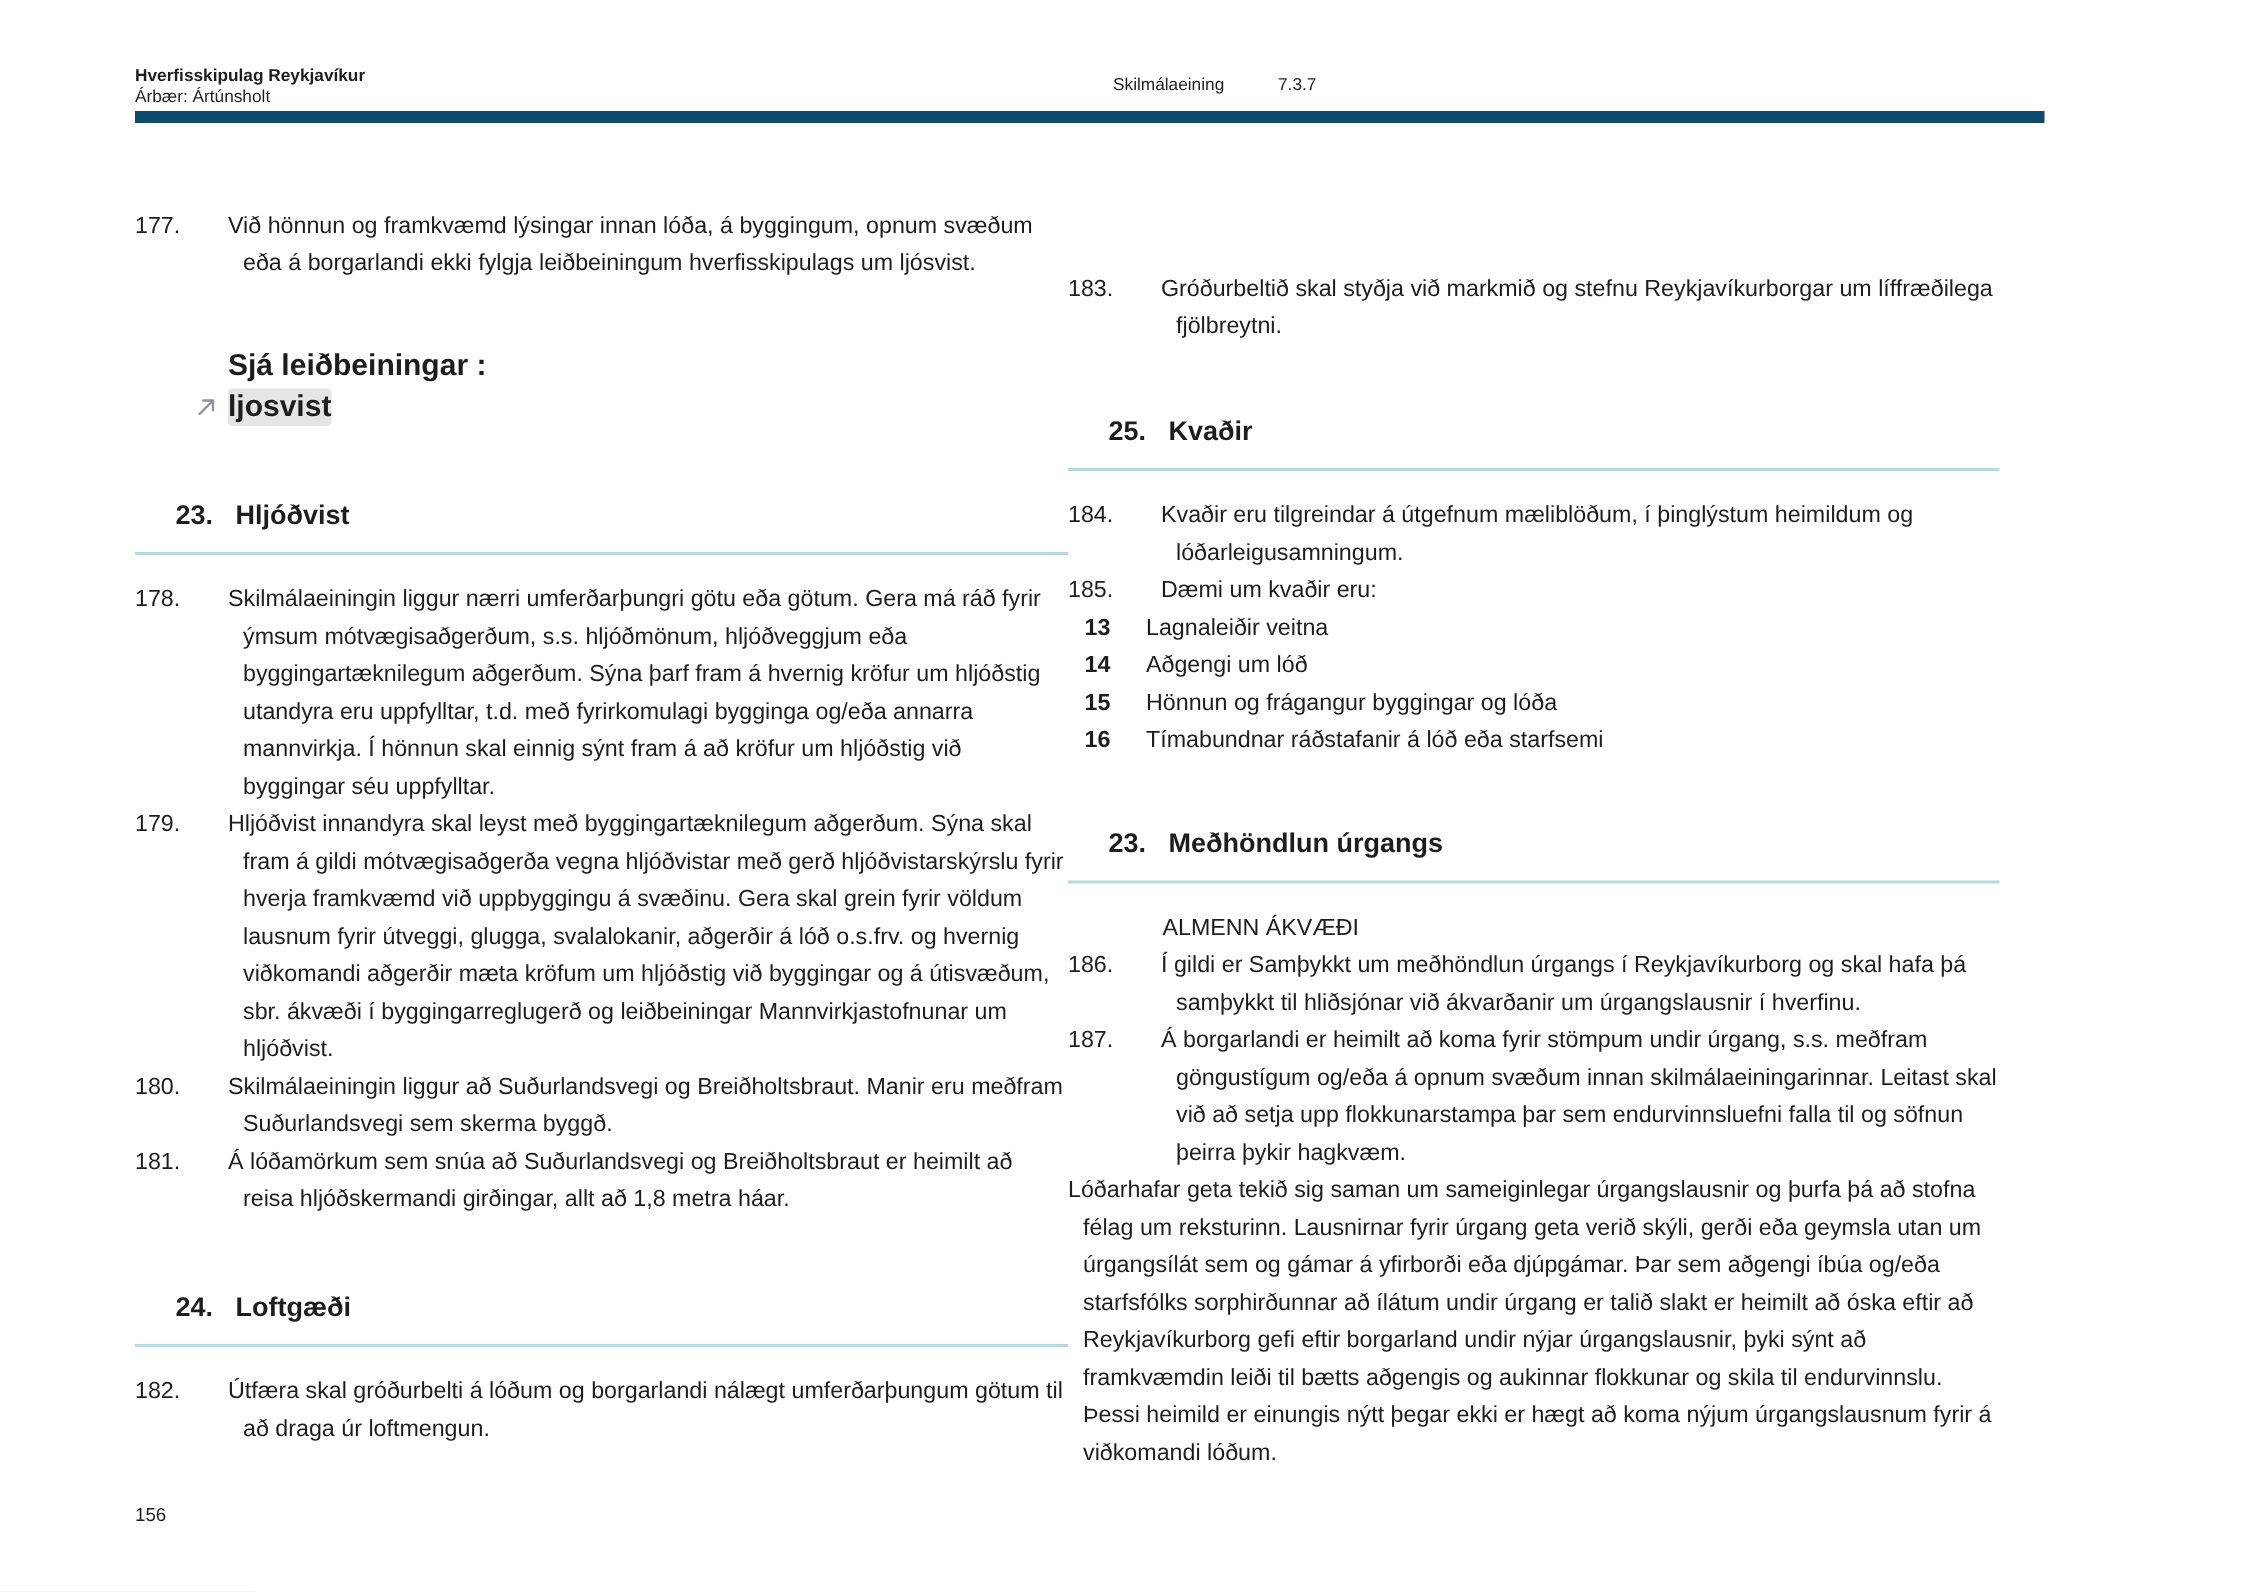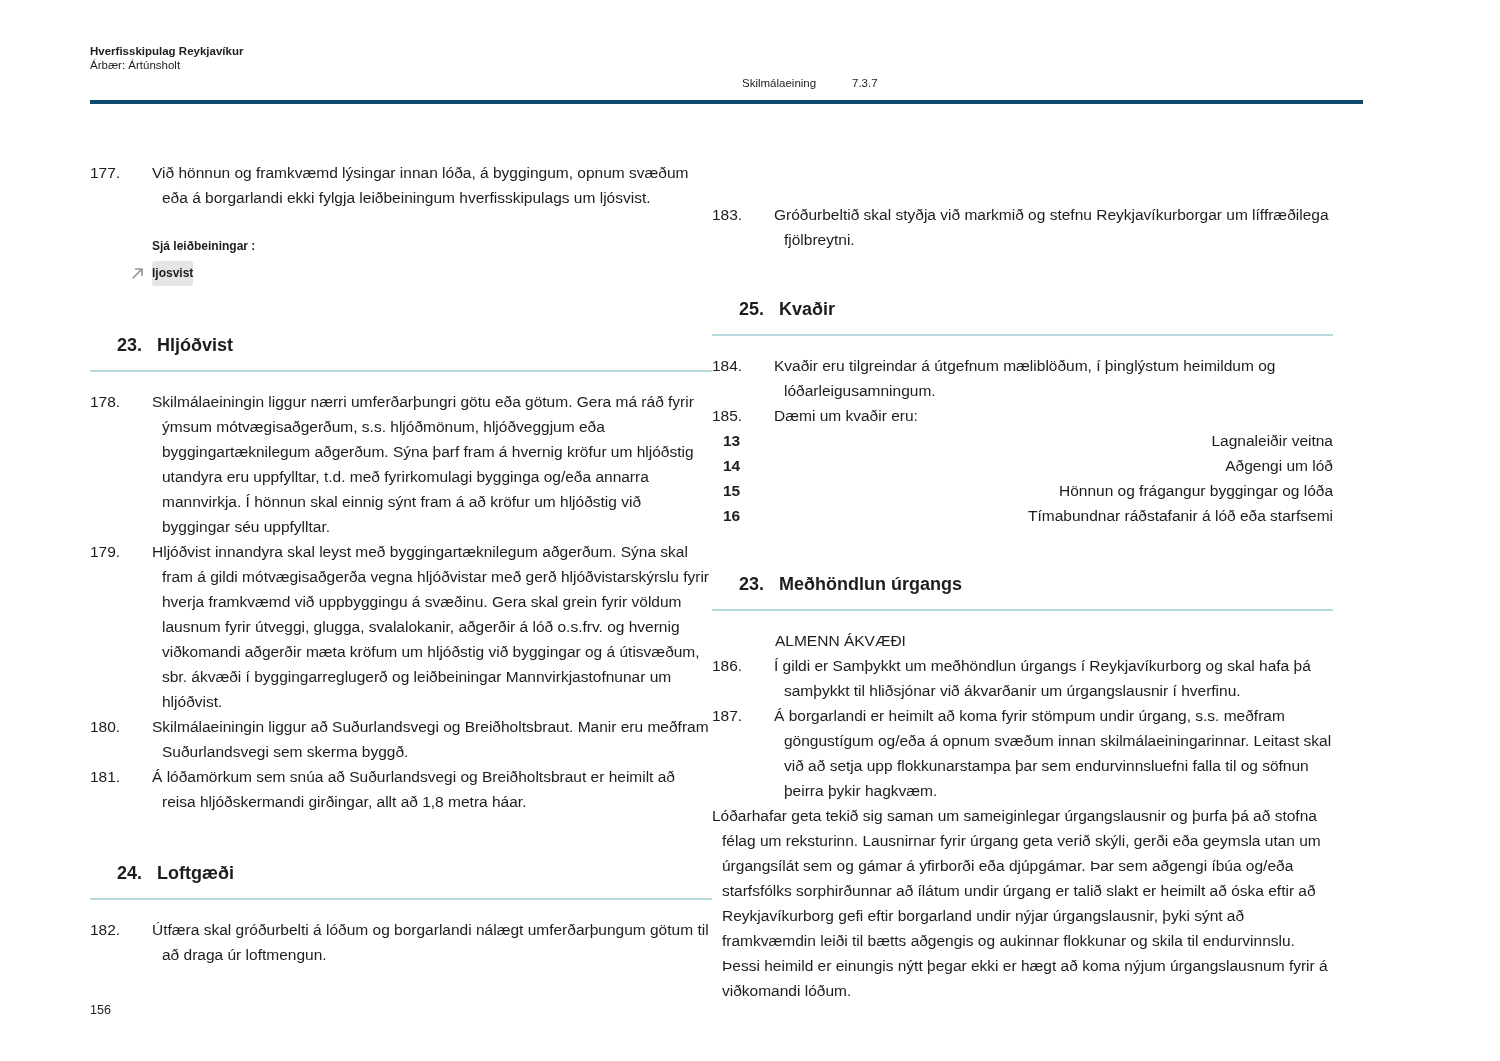--- a/index.html
+++ b/index.html
@@ -4,57 +4,57 @@
 <style>
   html,body { margin:0; padding:0; background:#e9e9e9; }
   .page {
     width:1500px; height:1061px; background:#ffffff; position:relative;
     font-family:"Liberation Sans", sans-serif; color:#1d1d1f;
     overflow:hidden; margin:0 auto;
   }
   .inner { padding:0 137px 0 90px; }
 
   
-  .header { position:relative; padding-top:44px; padding-bottom:28px; border-bottom:4px solid #0c4a6e; }
+  .header { position:relative; padding-top:44px; padding-bottom:2px; border-bottom:8px solid #0c4a6e; }
   .doc-title { font-size:11.5px; font-weight:bold; line-height:14px; }
   .doc-subtitle { font-size:11.5px; line-height:14px; }
   .header-meta { position:absolute; left:652px; bottom:10px; font-size:11.5px; line-height:14px; }
   .header-meta .meta-label { display:inline-block; width:110px; }
 
   
   .columns { display:flex; margin-top:56px; }
   .col-left  { width:622px; }
   .col-right { width:621px;margin-top:42px; }
 
   
   .item { display:flex; font-size:15.5px; line-height:25px; }
   .item .num { flex:0 0 62px; }
   .item .txt { flex:1; padding-left:10px; text-indent:-10px; }
 
   
-  .see-block { margin-top:24px; font-size:12px; line-height:25px; }
+  .see-block { margin-top:44px; font-size:20px; line-height:25px; }
   .see-label { padding-left:62px; font-weight:bold; }
   .link-row { display:flex; align-items:center; padding-left:41px; margin-top:2px; }
   .link-arrow { width:13px; height:13px; margin-right:8px; flex:0 0 auto; }
   .doc-link {
     font-weight:bold; color:#1d1d1f; text-decoration:none;
     background:#e5e5e5; padding:0 0; border-radius:3px;
   }
 
   
   .section {
     display:flex; font-size:18px; font-weight:bold; line-height:22px;
     padding:0 0 14px 27px; border-bottom:2px solid #b7d9e0; margin:48px 0 17px 0;
   }
   .section .snum { flex:0 0 40px; }
 
   
   .klist-item { display:flex; font-size:15.5px; line-height:25px; }
   .klist-item .knum { flex:0 0 52px; padding-left:11px; font-weight:bold; box-sizing:border-box; }
-  .klist-item .ktxt { flex:1;text-align:right; }
+  .klist-item .ktxt { flex:1; }
 
   
   .subheading { font-size:15.5px; font-weight:normal; line-height:25px; padding-left:63px; }
 
   
   .footer-pagenum { position:absolute; left:90px; bottom:44px; font-size:12.5px; }
 </style>
 </head>
 <body>
 

